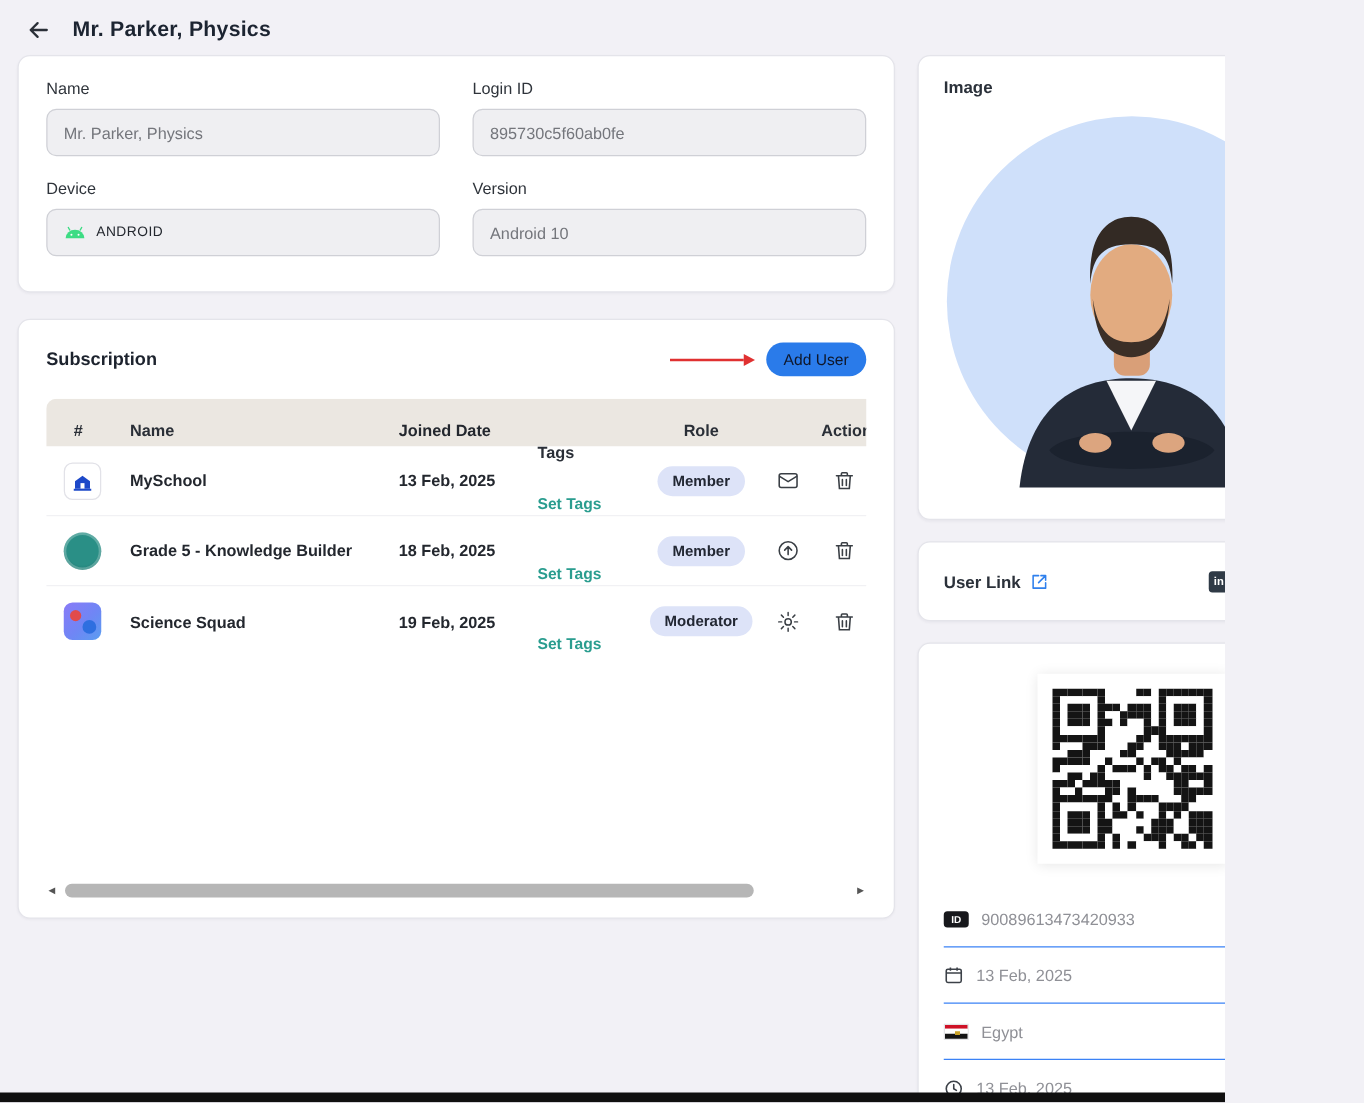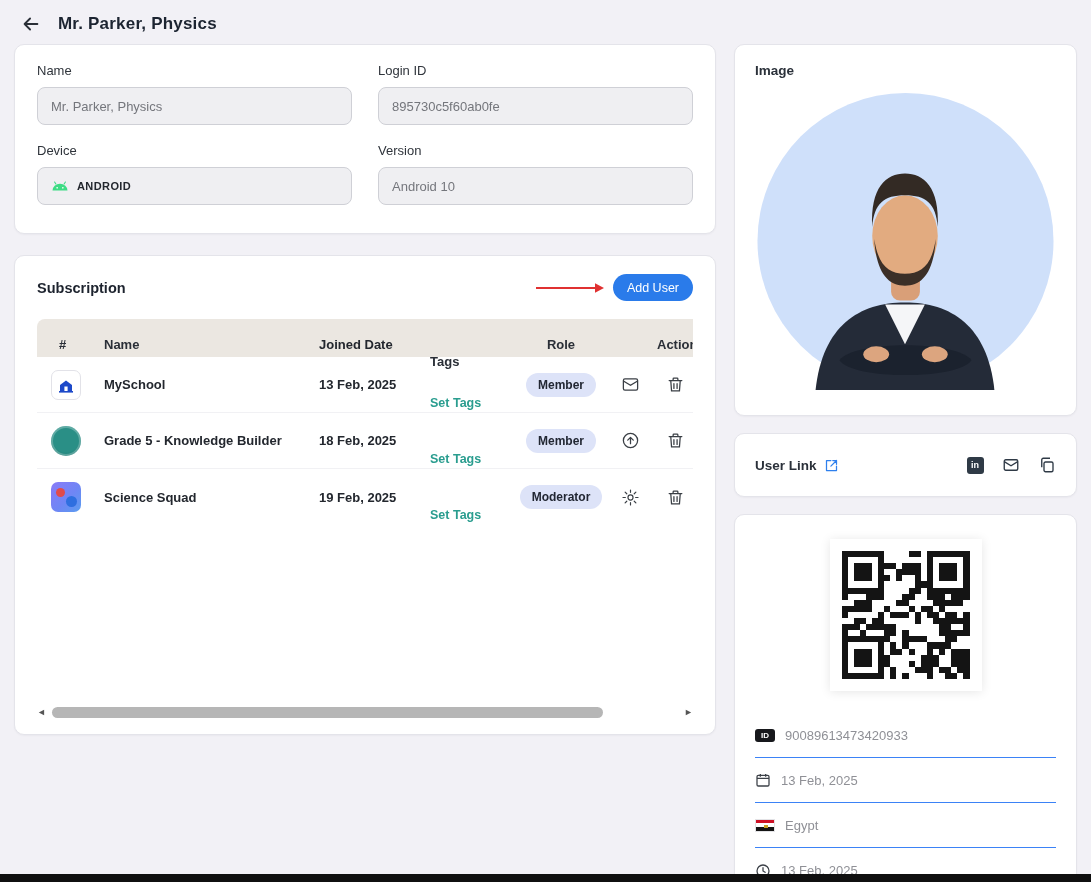--- a/index.html
+++ b/index.html
@@ -1,18 +1,18 @@
 <!DOCTYPE html>
 <html><head>
 <meta charset="utf-8">
 <style>
   * { box-sizing: border-box; margin: 0; padding: 0; }
   html,body { background:#f2f1f6; }
   .page {
-    width:1091px; height:882px; position:relative; overflow:hidden;
+    width:980px; height:882px; position:relative; overflow:hidden;
     background:#f2f1f6; font-family:"Liberation Sans", sans-serif; color:#1d2330;
   }
   
   .topbar { display:flex; align-items:center; gap:14px; padding:12px 18px 8px; height:44px; }
   .back-btn { width:26px; height:26px; display:flex; align-items:center; justify-content:center; cursor:pointer; color:#2a2f37; }
   .page-title { font-size:17px; font-weight:700; color:#1c2431; letter-spacing:.2px; }
 
   .content { display:flex; gap:18px; padding:0 14px; align-items:flex-start; }
   .col-left { width:702px; display:flex; flex-direction:column; gap:21px; }
   .col-right { width:343px; display:flex; flex-direction:column; gap:17px; }
@@ -21,29 +21,29 @@
 
   
   .form-card { padding:18px 22px 28px; }
   .form-grid { display:grid; grid-template-columns:1fr 1fr; column-gap:26px; row-gap:18px; }
   .field label { display:block; font-size:13px; font-weight:500; color:#2f343b; margin-bottom:9px; }
   .tbox, .devbox {
     width:100%; height:38px; background:#efeff2; border:1px solid #cfd0d6; border-radius:8px;
     padding:0 13px; font-size:13px; color:#74767c; font-family:"Liberation Sans",sans-serif;
   }
   .devbox { display:flex; align-items:center; gap:8px; color:#23272e; }
-  .devbox .devtext { font-size:11px; font-weight:700; letter-spacing:.4px; color:#23272e; }
+  .devbox .devtext { font-size:11px; font-weight:400; letter-spacing:.4px; color:#23272e; }
 
   
   .subscription-card { padding:18px 22px 12px; height:480px; display:flex; flex-direction:column; }
   .sub-head { display:flex; align-items:center; justify-content:space-between; }
   .sub-title { font-size:14.5px; font-weight:700; color:#1d232e; }
   .add-wrap { display:flex; align-items:center; gap:8px; }
   .add-user {
-    background:#2a7bea; color:#ffffff; border:none; border-radius:14px; height:27px;
+    background:#2a7bea; color:#0f172a; border:none; border-radius:14px; height:27px;
     padding:0 14px; font-size:12.5px; font-weight:500; cursor:pointer; font-family:inherit;
   }
   .table-wrap { margin-top:18px; overflow:hidden; }
   .tbl { min-width:712px; }
   .thead, .trow { display:grid; grid-template-columns:60px 215px 110px 95px 88px 144px; align-items:center; }
   .thead { background:#ebe7e1; height:38px; border-radius:8px 8px 0 0; font-size:13px; font-weight:700; color:#2a2f37; }
   .thead .c-hash { padding-left:22px; }
   .thead .c-name { padding-left:7px; }
   .thead .c-join { padding-left:7px; }
   .thead .c-tags { padding-left:8px; }

